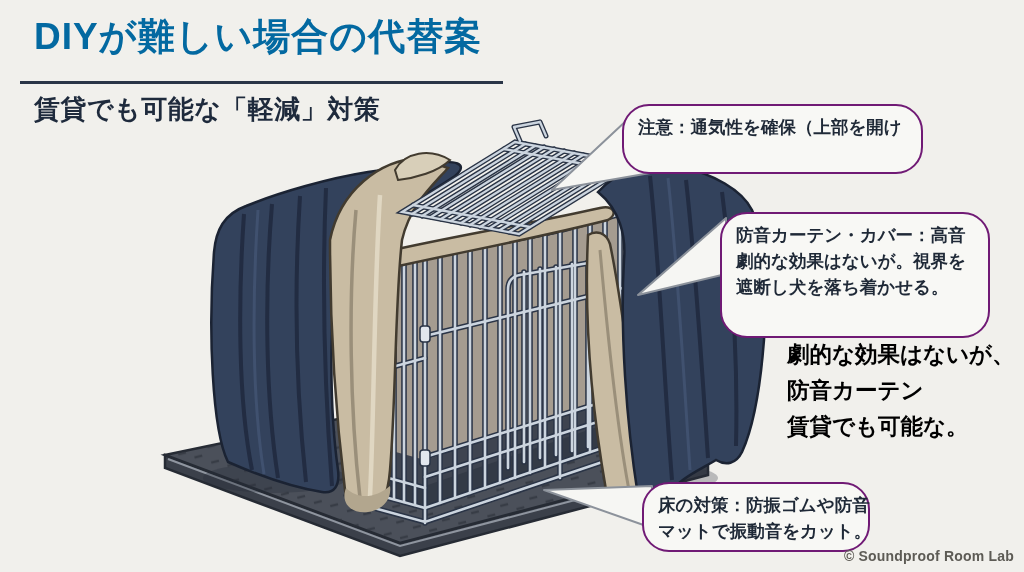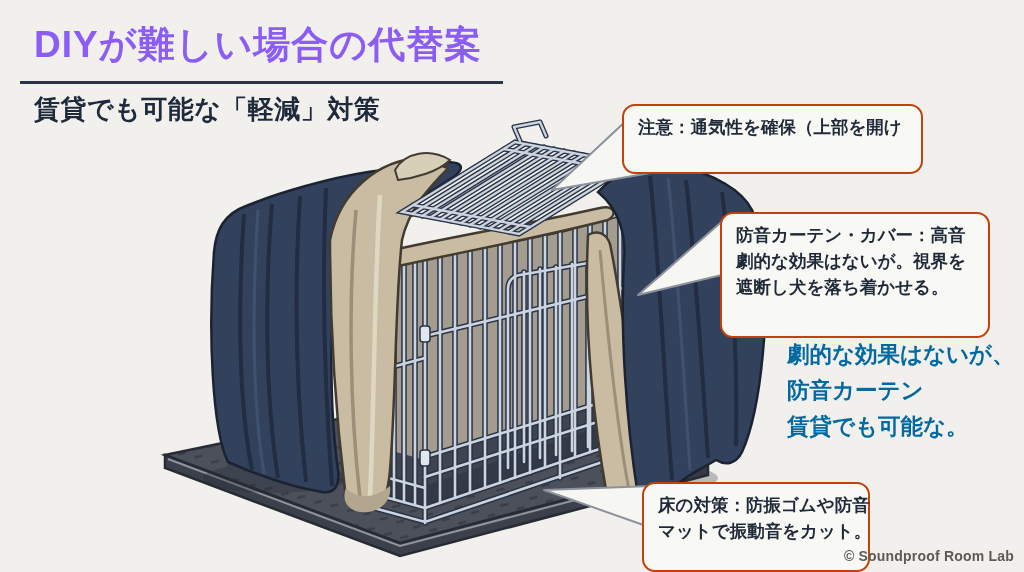--- a/index.html
+++ b/index.html
@@ -6,49 +6,49 @@
   body{
     width:1024px;height:572px;position:relative;overflow:hidden;
     background:#f1f0ec;
     font-family:"Liberation Sans","DejaVu Sans",sans-serif;
     color:#1f2b3f;
   }
   .stage{position:absolute;inset:0;width:1024px;height:572px;}
   svg.illus{position:absolute;left:0;top:0;z-index:1;}
 
   .title{
-    position:absolute;left:34px;top:20px;z-index:3;
-    font-size:37px;font-weight:700;letter-spacing:1px;color:#8b5cf6;
+    position:absolute;left:34px;top:12px;z-index:3;
+    font-size:37px;font-weight:700;letter-spacing:1px;color:#0369a1;
     white-space:nowrap;
   }
   .title-rule{
     position:absolute;left:20px;top:81px;width:483px;height:3px;
     background:#2a3547;z-index:3;
   }
   .subtitle{
     position:absolute;left:34px;top:92px;z-index:3;
     font-size:26px;font-weight:700;letter-spacing:0.5px;color:#1e2a3c;
     white-space:nowrap;
   }
 
   .callout{
     position:absolute;z-index:2;
-    background:#f8f8f5;border:2px solid #c2410c;border-radius:13px;
+    background:#f8f8f5;border:2px solid #701a75;border-radius:27px;
     padding:8px 14px;box-sizing:border-box;
     font-size:17.5px;font-weight:700;color:#1f2937;line-height:26px;
     white-space:nowrap;
   }
   .callout span{display:block;}
   .co-ventilation{left:622px;top:104px;width:301px;height:70px;}
   .co-curtain{left:720px;top:212px;width:270px;height:126px;}
-  .co-floor{left:642px;top:482px;width:228px;height:90px;}
+  .co-floor{left:642px;top:482px;width:228px;height:70px;}
 
   .note{
     position:absolute;left:787px;top:337px;z-index:2;
-    font-size:22.5px;font-weight:700;color:#0369a1;line-height:36px;
+    font-size:22.5px;font-weight:700;color:#000000;line-height:36px;
     white-space:nowrap;
   }
   .note span{display:block;}
 
   .credit{
     position:absolute;right:10px;top:548px;z-index:3;
     font-size:14px;font-weight:700;color:#5d5b55;letter-spacing:0.2px;
     white-space:nowrap;
   }
 </style>

